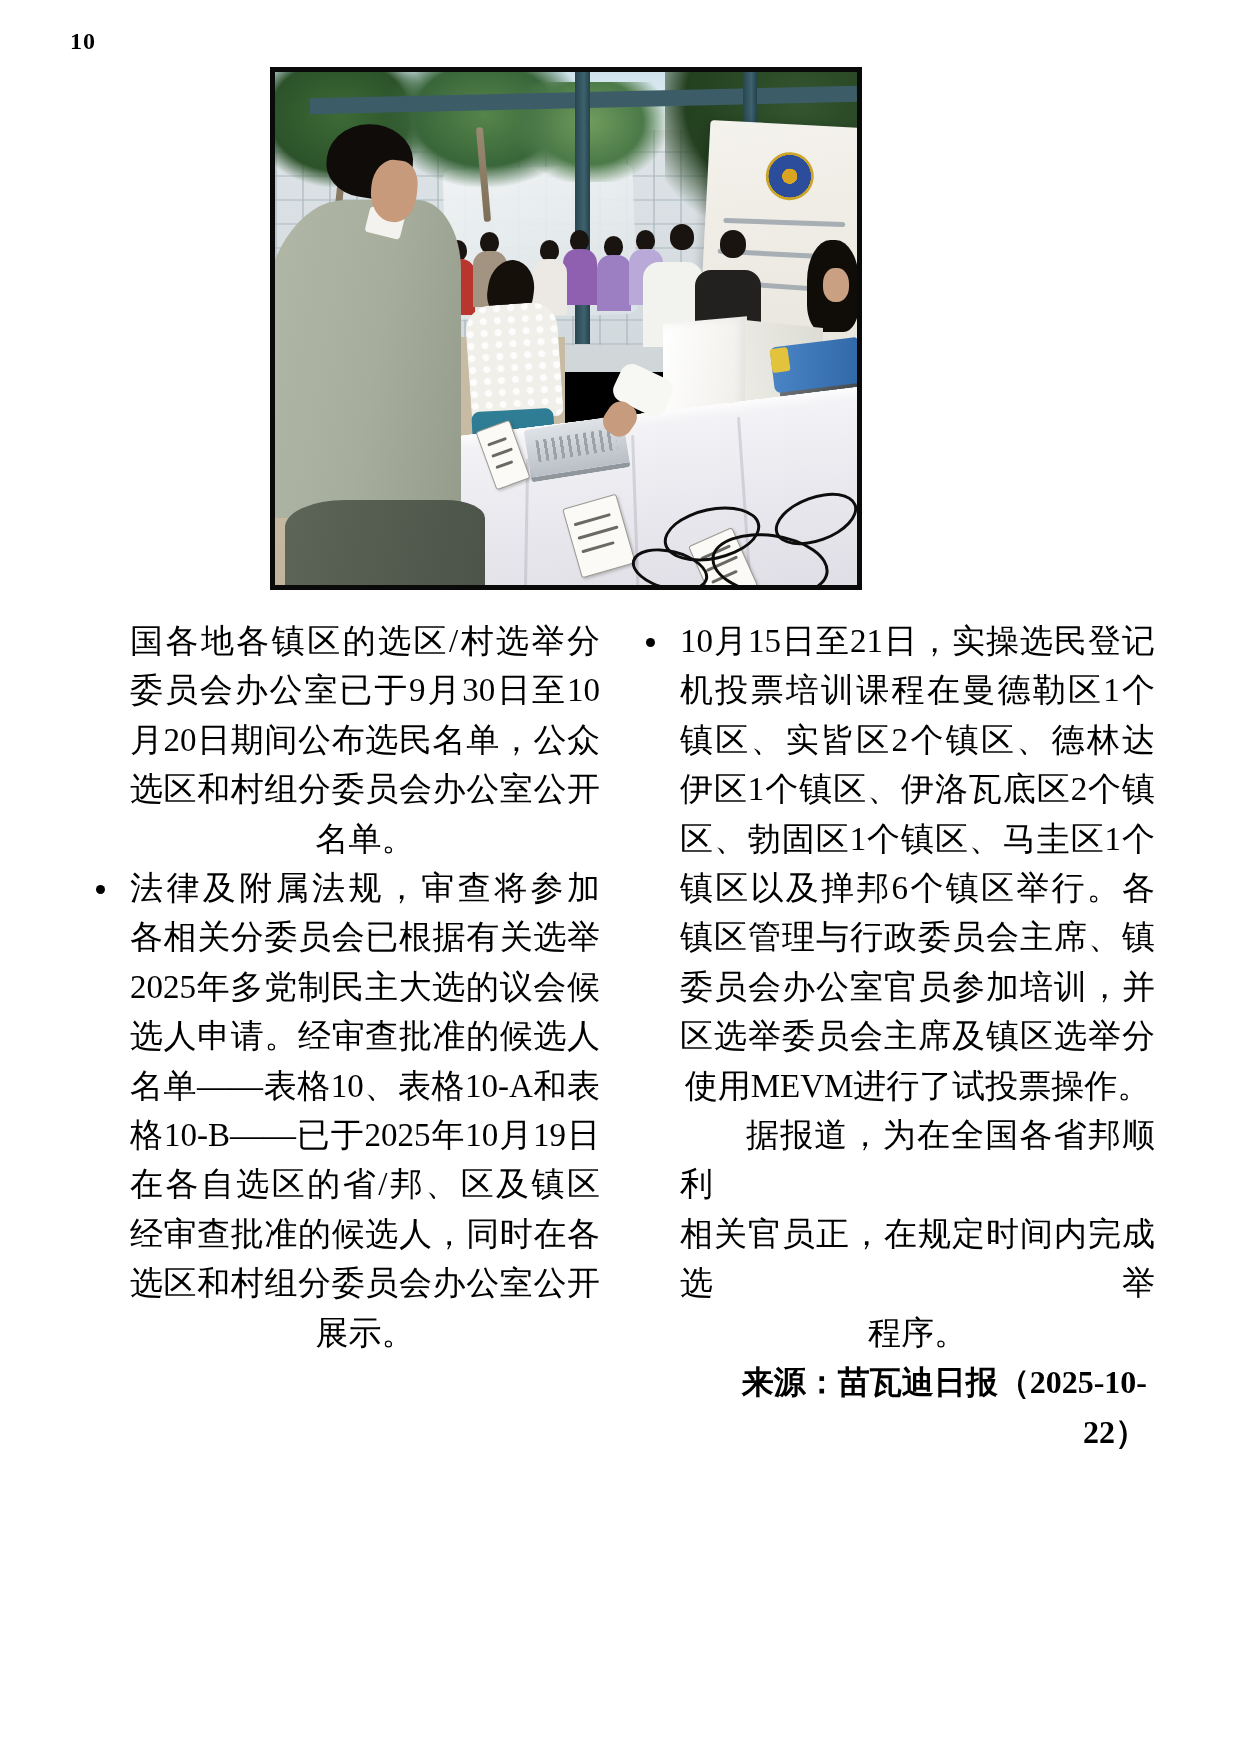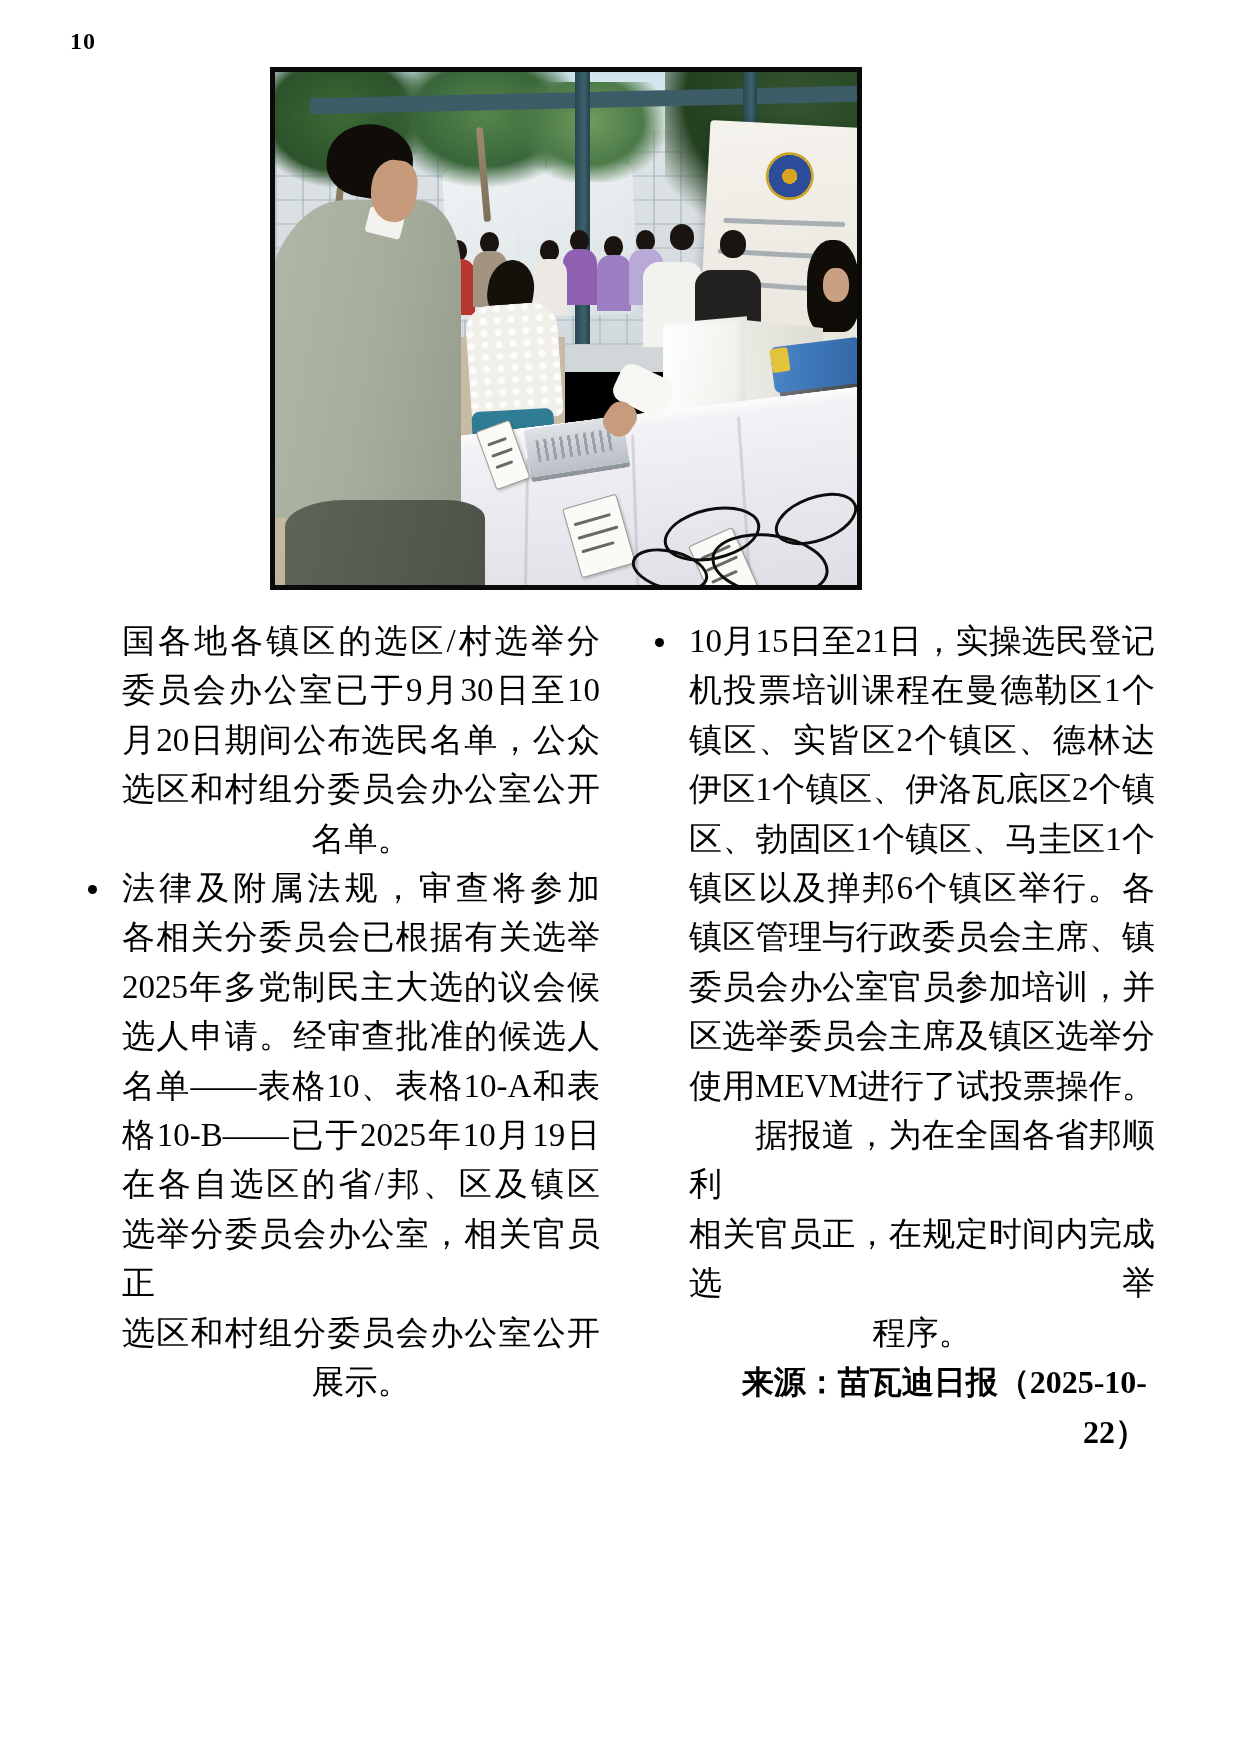--- a/index.html
+++ b/index.html
@@ -94,22 +94,22 @@
   .m-jacket{left:-14px;top:128px;width:200px;height:318px;background:linear-gradient(100deg,#b2b8a8 0%,#a6ad9c 55%,#959c8c 100%);
     border-radius:42% 22% 6% 6%;}
   .m-longyi{left:10px;top:428px;width:200px;height:90px;background:linear-gradient(100deg,#5d6558,#4c5449);border-radius:30% 20% 0 0;}
   
   .column{
     position:absolute;top:617px;
     font-size:33px;line-height:49.4px;color:#000;
   }
   #left-col{left:94px;width:506px;}
   #right-col{left:645px;width:510px;}
-  .item{position:relative;margin-left:28px;}
-  #right-col .item{margin-left:44px;}
+  .item{position:relative;margin-left:36px;}
+  #right-col .item{margin-left:35px;}
   .item.full-width{margin-left:0;}
   .bullet-dot{position:absolute;left:-34px;top:21px;width:9px;height:9px;border-radius:50%;background:#000;}
   .line{width:100%;}
   .jline{text-align:justify;text-align-last:justify;}
   .lline{text-align:center;}
   .line.indent{text-indent:66px;}
   .source-line{
     margin-left:0;text-align:right;font-weight:bold;padding-right:8px;
     font-size:32px;line-height:49.4px;
   }
@@ -256,21 +256,21 @@
     </div>
     <div class="item">
       <span class="bullet-dot"></span>
       <div class="line jline">法律及附属法规，审查将参加</div>
       <div class="line jline">各相关分委员会已根据有关选举</div>
       <div class="line jline">2025年多党制民主大选的议会候</div>
       <div class="line jline">选人申请。经审查批准的候选人</div>
       <div class="line jline">名单——表格10、表格10-A和表</div>
       <div class="line jline">格10-B——已于2025年10月19日</div>
       <div class="line jline">在各自选区的省/邦、区及镇区</div>
-      <div class="line jline">选举分委员会办公室，相关官员正</div>
+      <div class="line jline">经审查批准的候选人，同时在各</div>
       <div class="line jline">选区和村组分委员会办公室公开</div>
       <div class="line lline">展示。</div>
     </div>
   </div>
 <div class="column" id="right-col">
 
 <div class="item">
       <span class="bullet-dot"></span>
       <div class="line jline">10月15日至21日，实操选民登记</div>
       <div class="line jline">机投票培训课程在曼德勒区1个</div>

